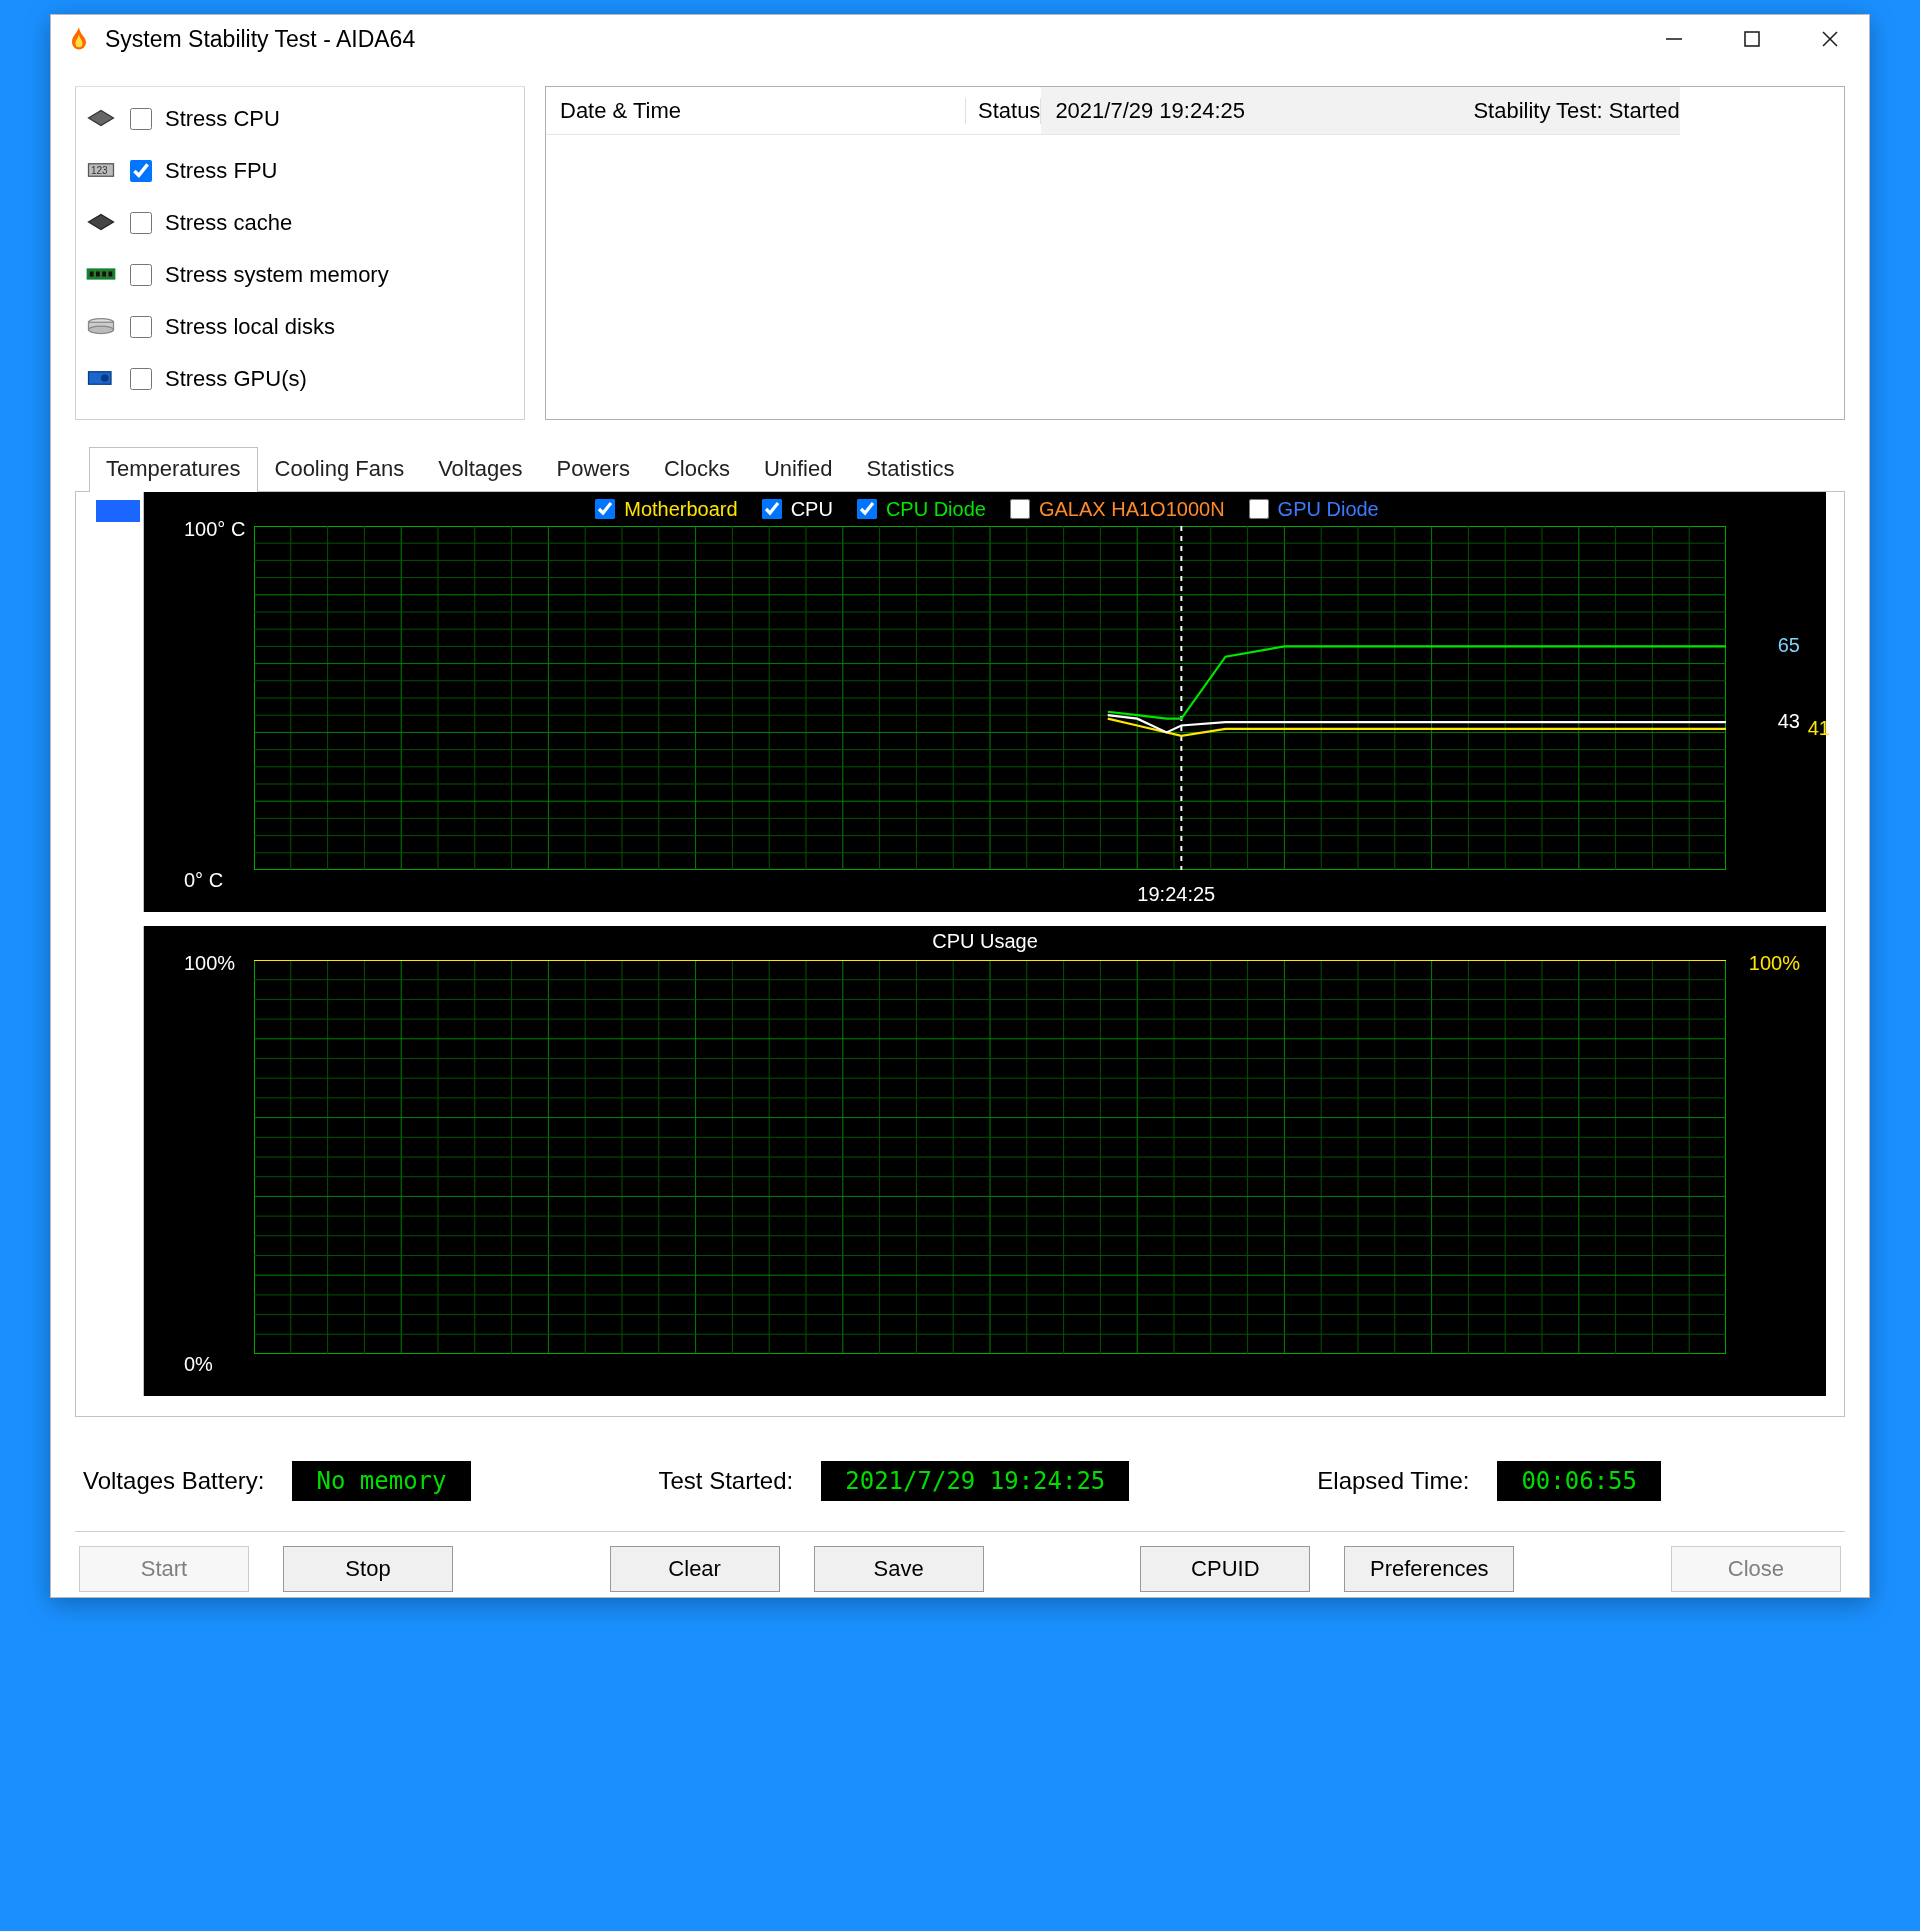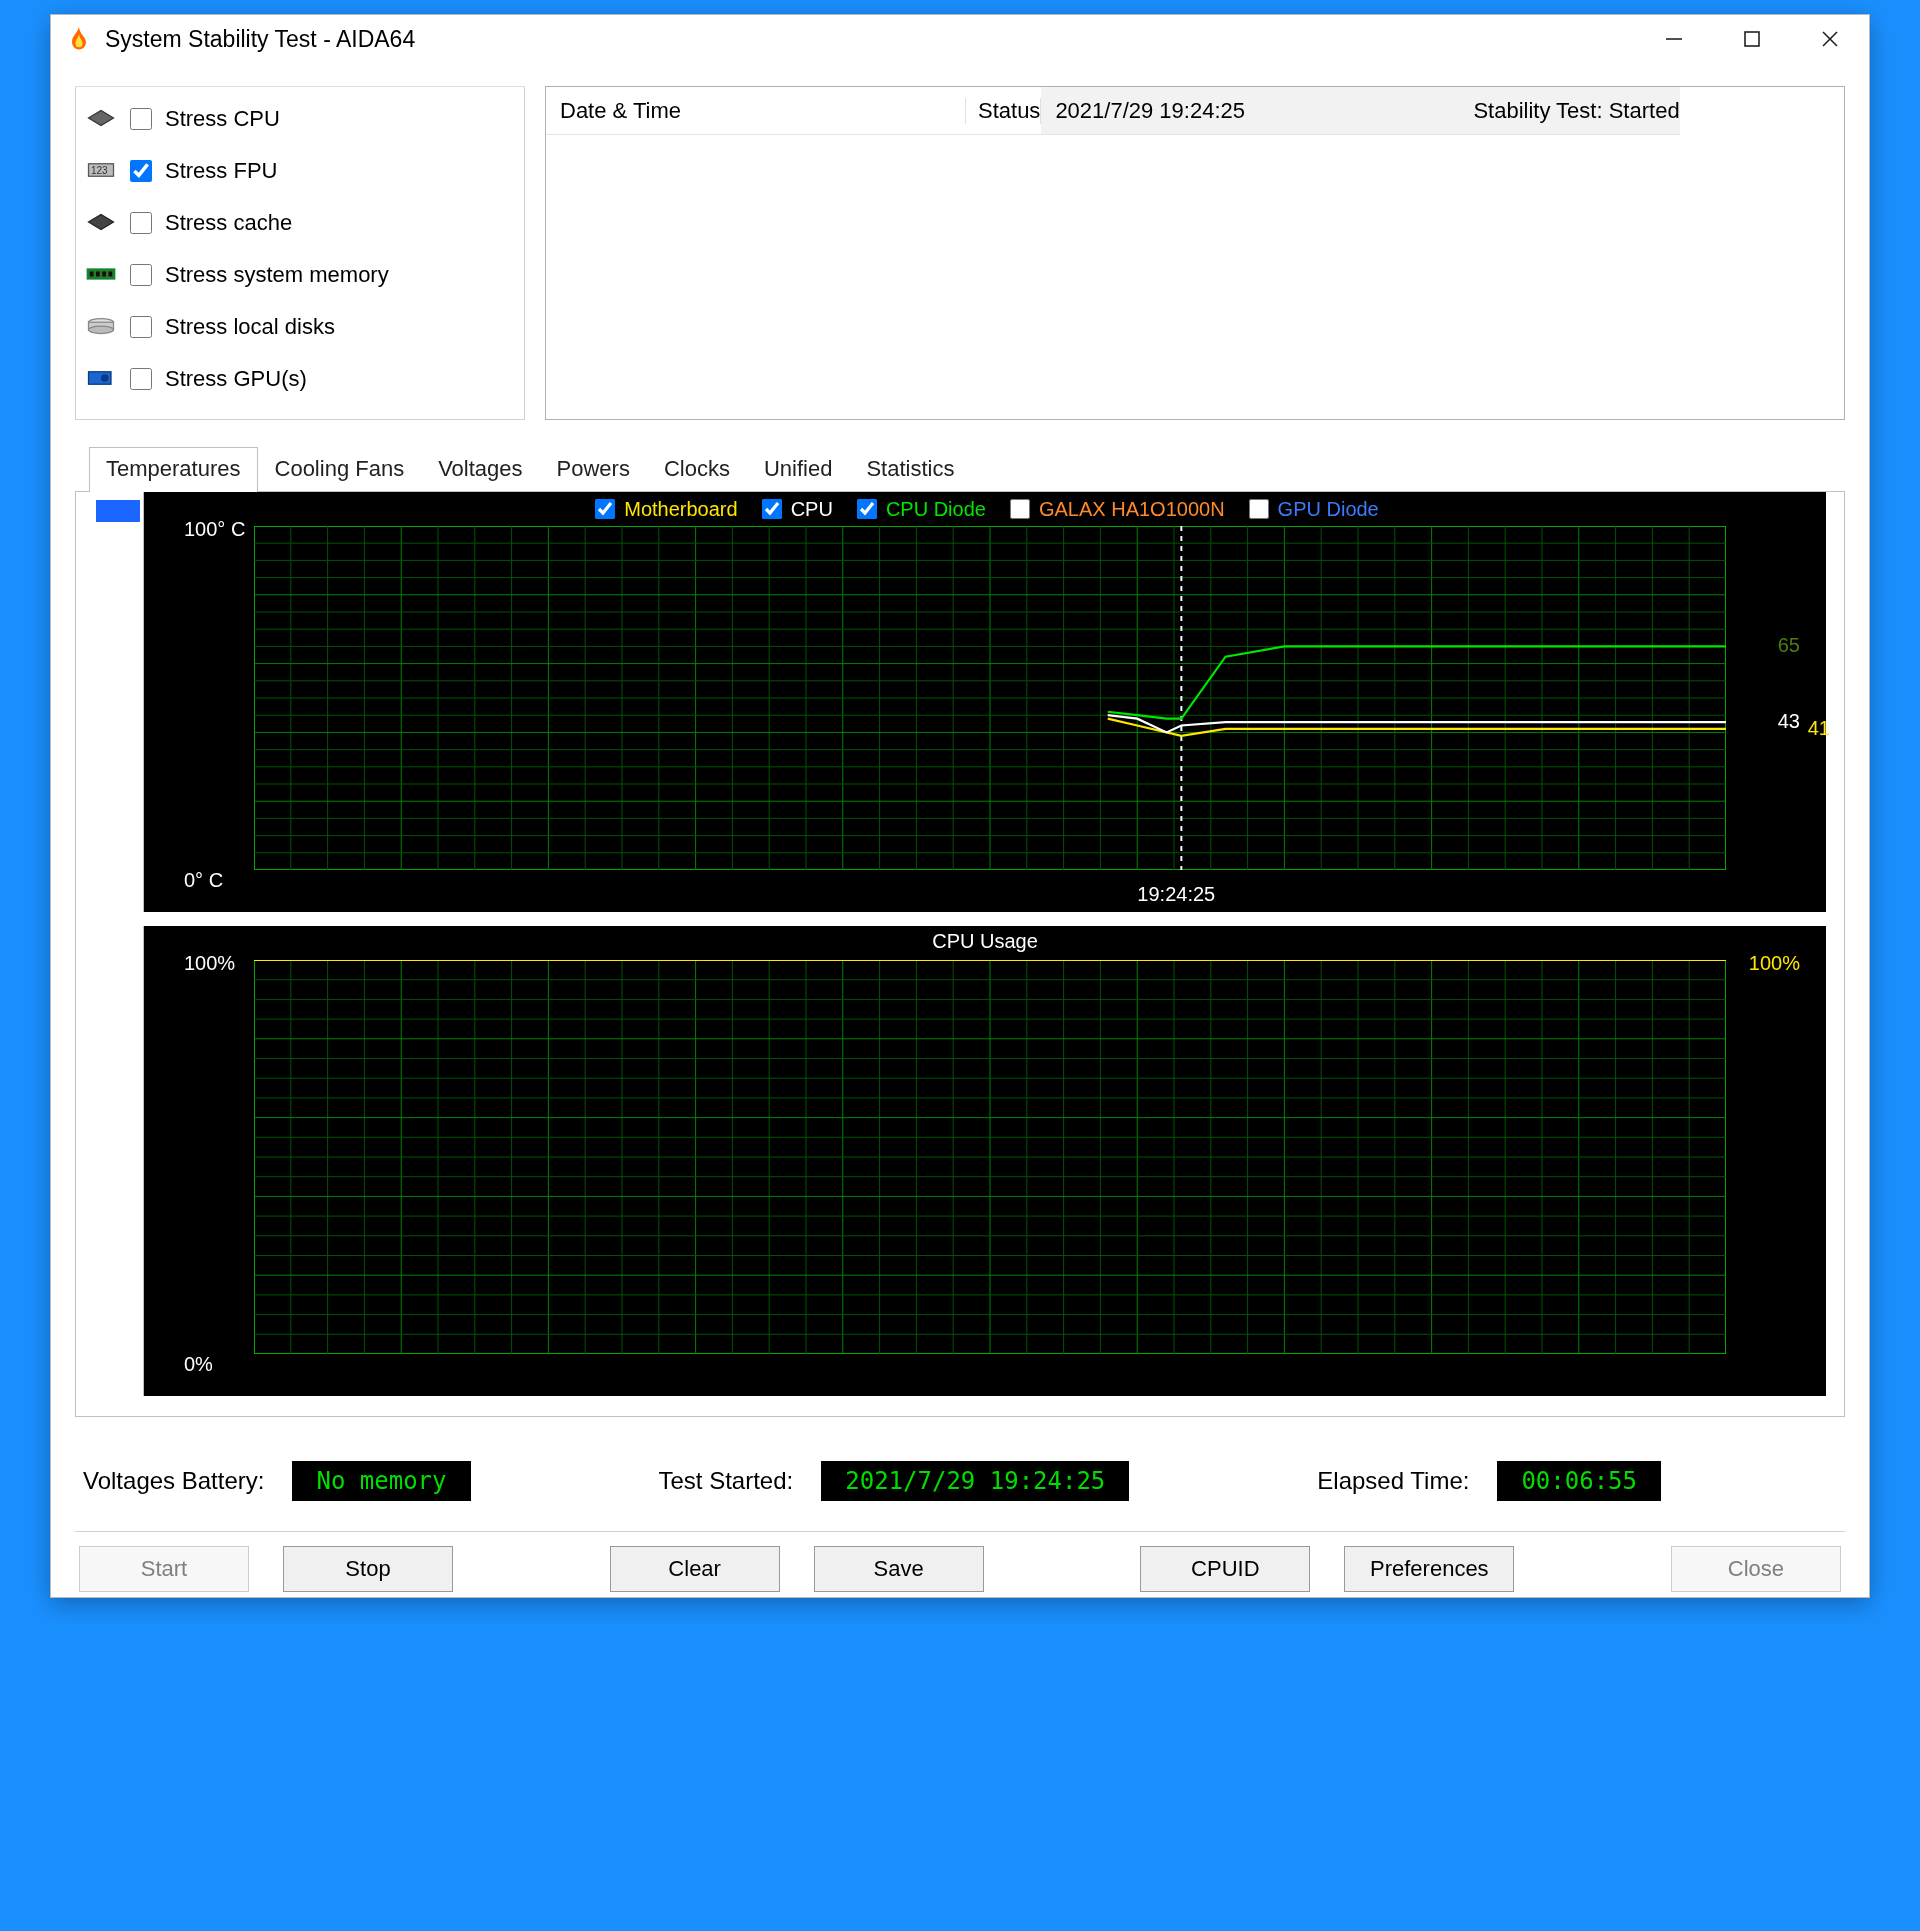--- a/index.html
+++ b/index.html
@@ -445,21 +445,21 @@
                 <line x1="0" y1="292.4" x2="1500" y2="292.4" stroke="#005500" stroke-width="1"></line>
                 <line x1="0" y1="309.6" x2="1500" y2="309.6" stroke="#005500" stroke-width="1"></line>
                 <line x1="0" y1="326.8" x2="1500" y2="326.8" stroke="#005500" stroke-width="1"></line>
                 <line x1="945" y1="0" x2="945" y2="344" stroke="#ffffff" stroke-width="2" stroke-dasharray="5,5"></line>
                 <polyline points="869.9999999999999,192.64 900,199.52 930,206.4 945,209.84 990,202.96 1200,202.96 1500,202.96" fill="none" stroke="#ffe600" stroke-width="2.2"></polyline>
                 <polyline points="869.9999999999999,189.2 900,192.64 930,206.4 945,199.52 990,196.08 1200,196.08 1500,196.08" fill="none" stroke="#ffffff" stroke-width="2.2"></polyline>
                 <polyline points="869.9999999999999,185.76 900,189.2 930,192.64 945,192.64 990,130.72 1050,120.4 1200,120.4 1500,120.4" fill="none" stroke="#00e600" stroke-width="2.2"></polyline>
               </svg>
             <span class="x-label-center" id="temp-xlabel" style="left: calc(63% - 66.3px);">19:24:25</span>
             <div id="temp-readouts">
-                <span class="r-label" style="color: #4d7c0f; top: 142.4px; right: 26px;">65</span>
+                <span class="r-label" style="color: #7dd3fc; top: 142.4px; right: 26px;">65</span>
                 <span class="r-label" style="color: rgb(255, 255, 255); top: 218.08px; right: 26px;">43</span>
                 <span class="r-label" style="color: rgb(255, 230, 0); top: 224.96px; right: -4px;">41</span>
               </div>
           </div>
         </div>
       </div>
 
       <div class="graph-container" style="margin-top:14px">
         <div class="chart-wrap">
           <div class="thumb-col" style="width:50px"></div>

